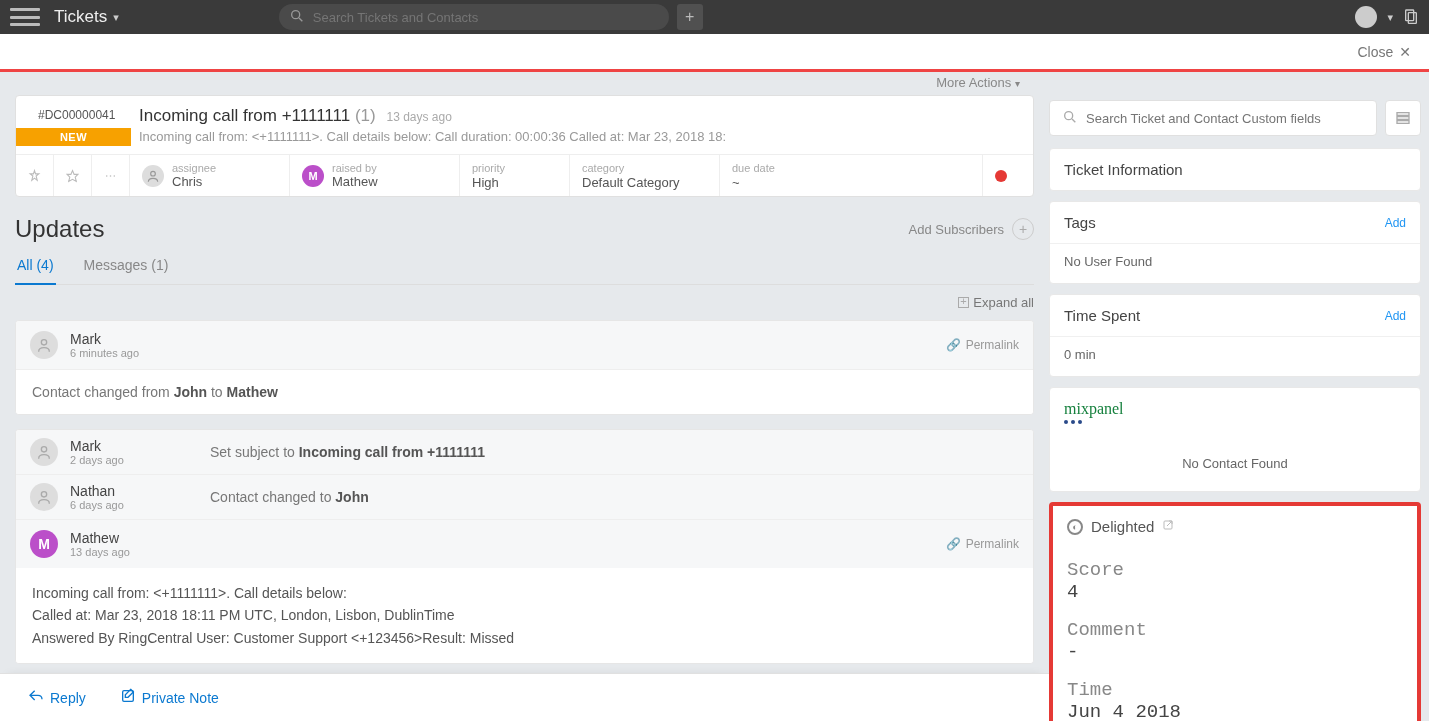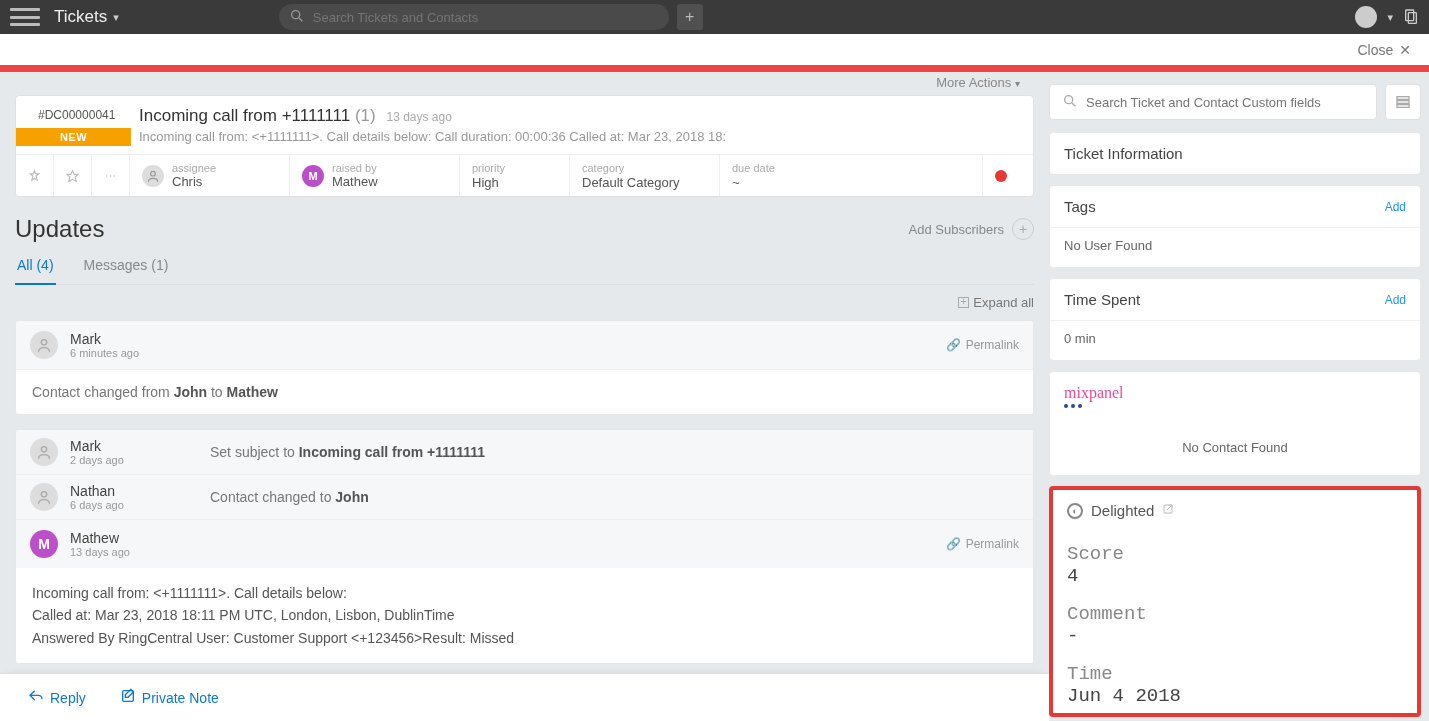--- a/index.html
+++ b/index.html
@@ -26,27 +26,27 @@
   .topbar .module { font-size: 17px; font-weight: 400; margin-right: 6px; }
   .topbar .chev { font-size: 11px; color: #ccc; }
   .topbar .search-wrap { margin-left: 160px; display:flex; align-items:center; background:#4a4a4a; border-radius:13px; height:26px; padding:0 10px; width:390px; }
   .topbar .search-wrap input { background:transparent; border:none; outline:none; color:#ccc; font-size:13px; flex:1; }
   .topbar .search-wrap .sicon { color:#999; margin-right:8px; font-size:14px; }
   .topbar .plusbox { margin-left:8px; width:26px; height:26px; background:#505050; border-radius:3px; display:flex; align-items:center; justify-content:center; color:#bbb; font-size:16px;}
   .topbar .right { margin-left:auto; display:flex; align-items:center; gap:10px; color:#ccc; }
   .topbar .avatar-sm { width:22px; height:22px; border-radius:50%; background:#ccc; }
 
   
-  .subbar { height:38px; background:#fff; border-bottom:7px solid #ef4444; display:flex; align-items:center; justify-content:flex-end; padding:0 18px; }
+  .subbar { height:38px; background:#fff; border-bottom:3px solid #ef4444; display:flex; align-items:center; justify-content:flex-end; padding:0 18px; }
   .subbar .close { color:#777; font-size:14px; display:flex; align-items:center; gap:6px; }
 
   
   .layout { display:flex; height:calc(721px - 34px - 38px); }
   .main { flex:1; padding:0 15px 0 15px; overflow:hidden; position:relative; }
-  .sidebar { width:380px; padding:12px 8px 0 0; }
+  .sidebar { width:380px; padding:28px 8px 0 0; }
 
   .more-actions { text-align:right; color:#888; font-size:13px; padding:3px 14px 5px 0; }
 
   
   .ticket-card { background:#fff; border:1px solid #e0e0e0; border-radius:4px; overflow:hidden; }
   .ticket-card .head { display:flex; }
   .ticket-card .leftcol { width:115px; }
   .ticket-card .tnum { padding:12px 10px 6px 22px; font-size:12px; color:#555; }
   .ticket-card .newbadge { background:#f7a100; color:#fff; text-align:center; font-size:11px; font-weight:600; padding:3px 18px; letter-spacing:0.5px; }
   .ticket-card .rightcol { padding:10px 12px 10px 8px; }
@@ -102,21 +102,21 @@
   
   .side-search { display:flex; gap:8px; margin-bottom:12px;}
   .side-search .box { flex:1; background:#fff; border:1px solid #e0e0e0; border-radius:4px; height:36px; display:flex; align-items:center; padding:0 12px; color:#aaa;}
   .side-search .box input { border:none; outline:none; flex:1; font-size:13px; color:#555;}
   .side-search .sqbtn { width:36px; height:36px; background:#fff; border:1px solid #e0e0e0; border-radius:4px; display:flex; align-items:center; justify-content:center; color:#aaa;}
   .panel { background:#fff; border:1px solid #e8e8e8; border-radius:4px; margin-bottom:10px;}
   .panel .ptitle { padding:12px 14px; font-size:15px; color:#444; display:flex; align-items:center;}
   .panel .ptitle .add { margin-left:auto; color:#2196f3; font-size:12px;}
   .panel .pbody { padding:10px 14px 14px 14px; font-size:13px; color:#666; border-top:1px solid #f0f0f0;}
   .panel.noborderbody .pbody { border-top:none; }
-  .mixpanel-logo { font-family:Georgia,serif; font-size:16px; color:#ec4899; font-weight:500;}
+  .mixpanel-logo { font-family:Georgia,serif; font-size:16px; color:#15803d; font-weight:500;}
   .mixpanel-logo .dots { display:flex; gap:3px; margin-top:2px;}
   .mixpanel-logo .dots span{ width:4px; height:4px; background:#2a4a8a; border-radius:50%; display:inline-block;}
   .panel .center { text-align:center; padding:20px 0; color:#666; }
 
   .delighted-panel { border:4px solid #e53935; padding-bottom:2px;}
   .delighted-panel .dtitle { display:flex; align-items:center; gap:8px; padding:12px 14px; color:#555; font-size:15px;}
   .delighted-panel .dtitle .ext { color:#bbb; font-size:13px;}
   .delighted-panel .dtitle .circ { width:16px; height:16px; border:2px solid #888; border-radius:50%; display:flex; align-items:center; justify-content:center; font-size:9px; color:#888; font-weight:700;}
   .delighted-panel .field { padding:4px 14px; font-size:19px;font-family:Liberation Mono, monospace; }
   .delighted-panel .field .fl { color:#888; }

